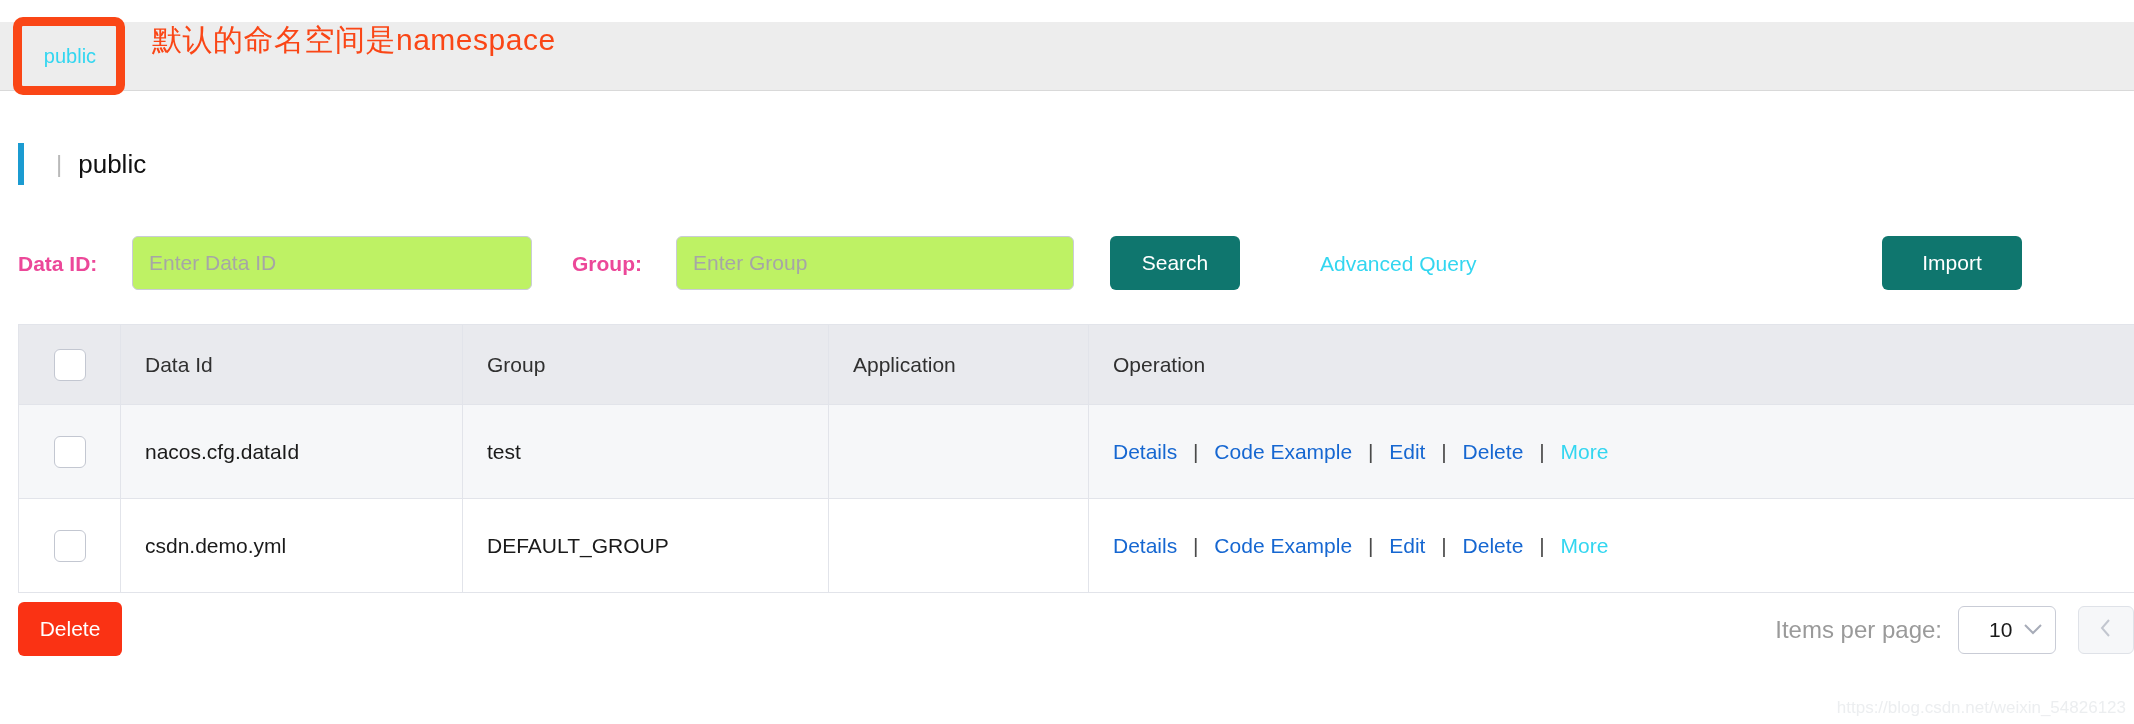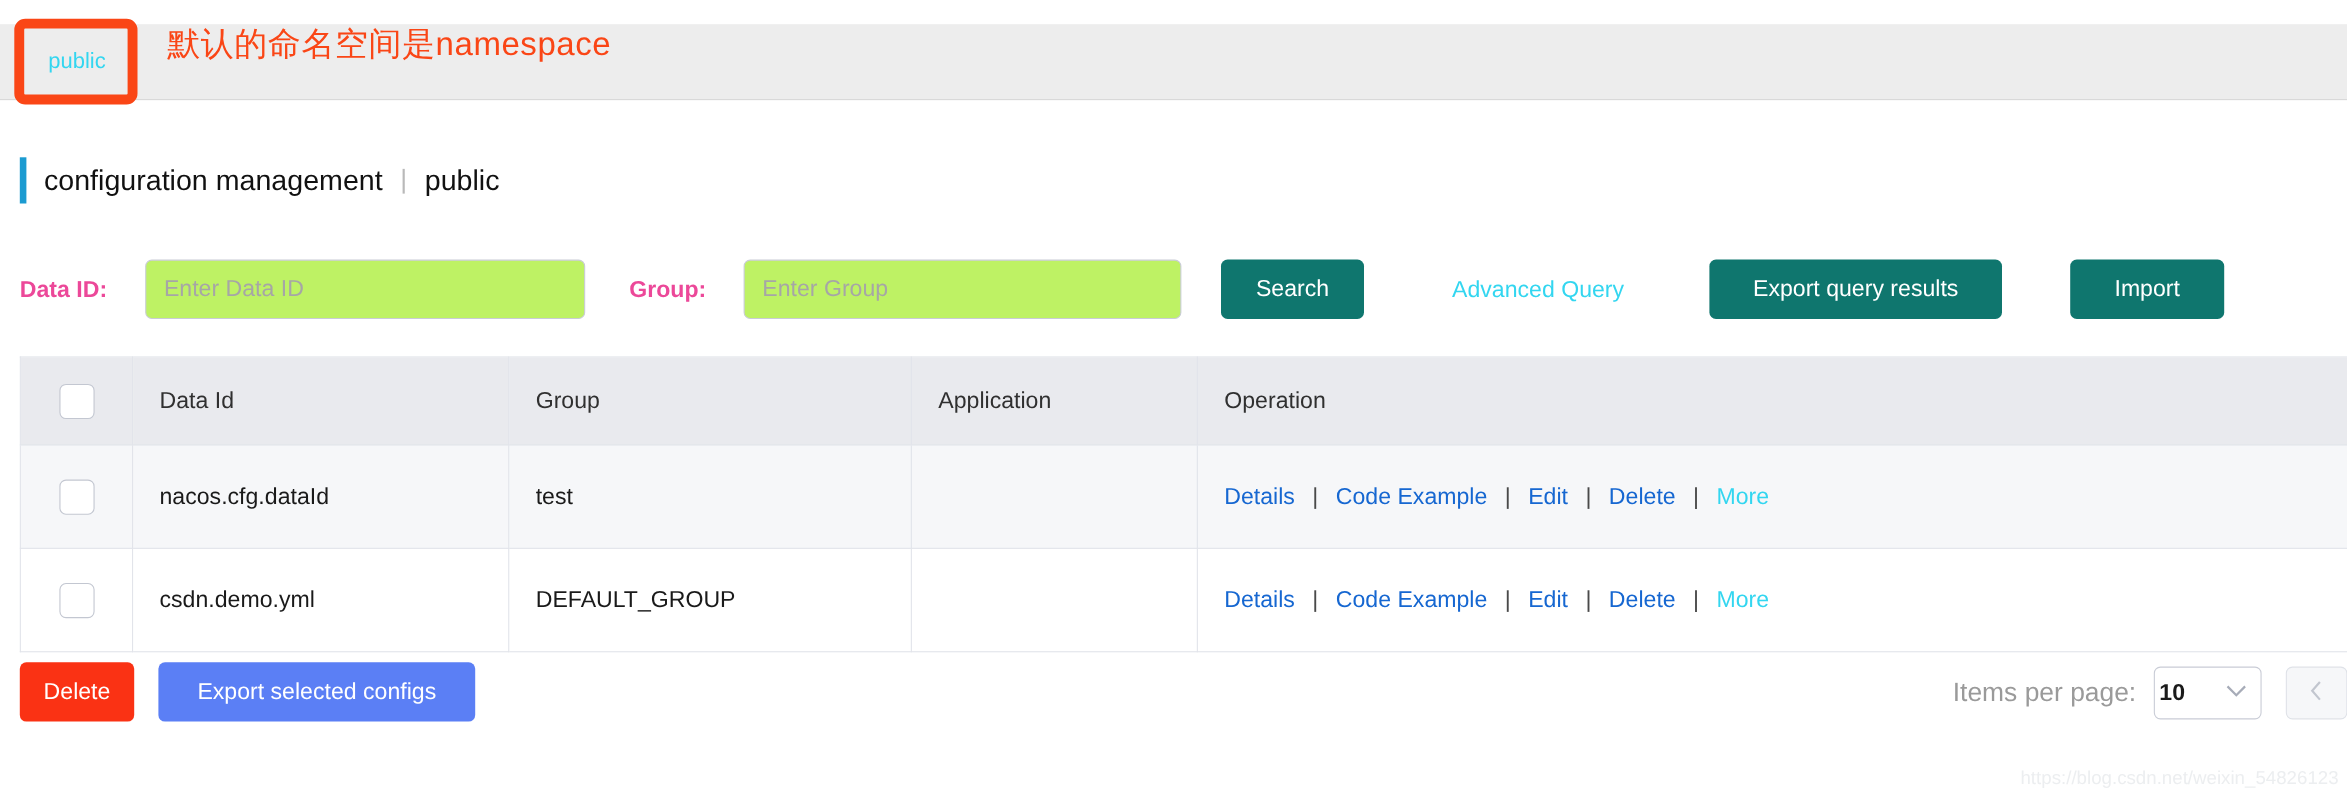--- a/index.html
+++ b/index.html
@@ -262,24 +262,23 @@
   }
   #page-size-select {
     width: 98px;
     height: 48px;
     border: 1px solid #c9ccd6;
     border-radius: 6px;
     background: #ffffff;
     display: flex;
     align-items: center;
     justify-content: space-between;
-    padding: 0 12px 0 4px;
-    box-sizing: border-box;
-    cursor: pointer;
-    font-weight: bold;
+    padding: 0 12px 0 30px;
+    box-sizing: border-box;
+    cursor: pointer;
   }
   #page-size-value { font-size: 21px; color: #1a1a1a; }
   #prev-page-button {
     width: 56px;
     height: 48px;
     margin-left: 22px;
     border: 1px solid #dfe2e8;
     border-radius: 6px;
     background: #f6f7f9;
     display: flex;
@@ -307,37 +306,35 @@
 <div id="namespace-tab">
   <span>public</span>
 </div>
 
 <div id="annotation-box"></div>
 
 <div id="namespace-annotation">默认的命名空间是namespace</div>
 
 <div id="breadcrumb">
   <div id="breadcrumb-accent"></div>
-  <span class="crumb-title">configuration management</span>
   <span class="crumb-sep">|</span>
   <span class="crumb-ns">public</span>
 </div>
 
 <div id="query-form">
   <span class="field-label" style="left:18px;">Data ID:</span>
   <input class="text-input" style="left: 132px; width: 400px;" type="text" placeholder="Enter Data ID">
 
   <span class="field-label" style="left:572px;">Group:</span>
   <input class="text-input" style="left: 676px; width: 398px;" type="text" placeholder="Enter Group">
 
   <button class="btn" style="left:1110px; width:130px;">Search</button>
 
   <span id="advanced-query-link" style="left:1320px;">Advanced Query</span>
 
-  <button class="btn" style="left:1554px; width:266px;">Export query results</button>
 
   <button class="btn" style="left:1882px; width:140px;">Import</button>
 </div>
 
 <table id="config-table">
   <thead>
     <tr>
       <th class="col-check">
         <span class="chk"></span>
       </th>
@@ -384,21 +381,20 @@
         <span class="op-link">Delete</span>
         <span class="op-sep">|</span>
         <span class="op-link more">More</span>
       </td>
     </tr>
   </tbody>
 </table>
 
 <div id="table-footer">
   <button class="footer-btn" id="delete-button" style="left:0; width:104px;">Delete</button>
-  <button class="footer-btn" id="export-selected-button" style="left:126px; width:288px;">Export selected configs</button>
 
   <div id="pagination">
     <span id="items-per-page-label">Items per page:</span>
     <div id="page-size-select">
       <span id="page-size-value">10</span>
       <span>
         <svg width="20" height="12" viewBox="0 0 20 12">
           <path d="M2 2 L10 10 L18 2" fill="none" stroke="#a7acb8" stroke-width="2"></path>
         </svg>
       </span>

